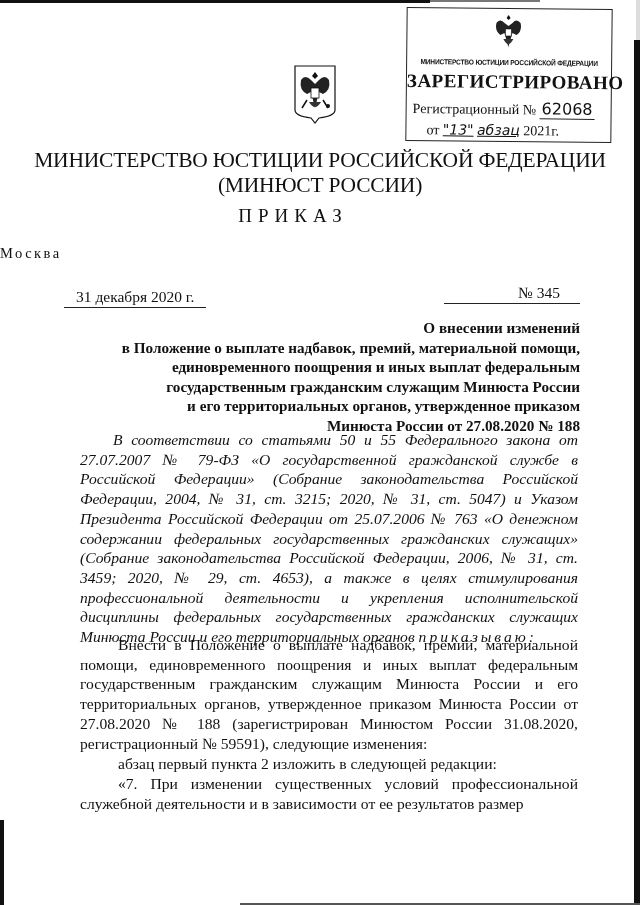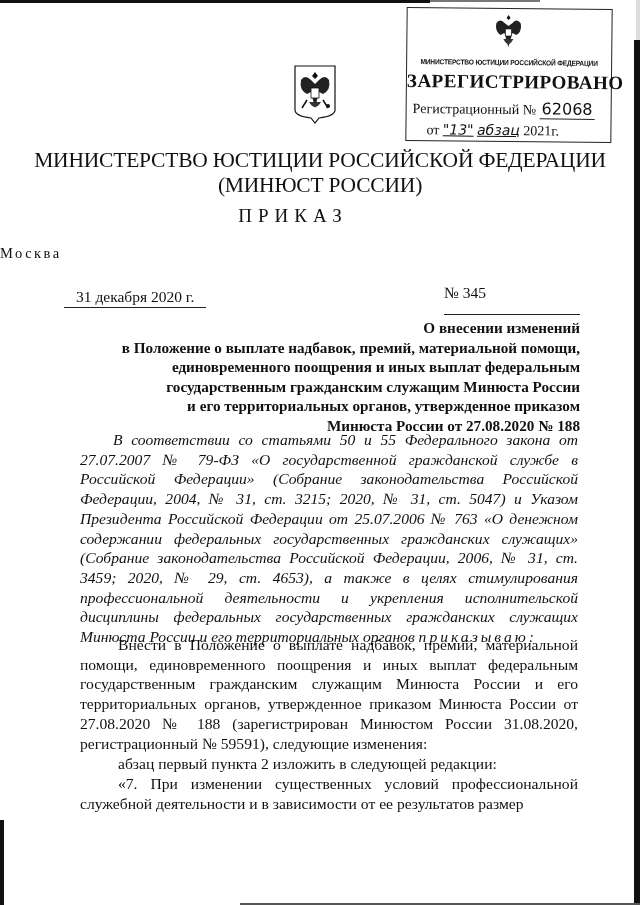--- a/index.html
+++ b/index.html
@@ -27,21 +27,21 @@
   .stamp-num-row { position: absolute; left: 6px; top: 90px; font-size: 14px; white-space: nowrap; }
   .stamp-num-row .hand { font-family: "DejaVu Sans", sans-serif; font-size: 16px; border-bottom: 1px solid #222; padding: 0 2px; text-align: right; }
   .stamp-date-row { position: absolute; left: 20px; top: 113px; font-size: 14px; white-space: nowrap; }
   .stamp-date-row .hand { font-family: "DejaVu Sans", sans-serif; font-style: italic; font-size: 14px; text-decoration: underline; }
 
   .ministry { position: absolute; left: 0; width: 640px; top: 148px; text-align: center; font-size: 21.5px; line-height: 25px; letter-spacing: -0.2px; }
   .order-title { position: absolute; left: 0; width: 572px; top: 205px; text-align: center; font-size: 19px; font-weight: normal; letter-spacing: 6px; margin-left: 7px; }
   .city { position: absolute; left: 0; width: 640px; top: 245px; text-align: left; font-size: 14.5px; letter-spacing: 2.5px; }
 
   .date-field { position: absolute; left: 64px; top: 288px; width: 130px; border-bottom: 1px solid #222; font-size: 15.5px; padding-left: 12px; padding-bottom: 1px; }
-  .num-field { position: absolute; left: 444px; top: 284px; width: 136px; border-bottom: 1px solid #222; font-size: 15.5px; text-align: left; padding-right: 20px; box-sizing: border-box; padding-bottom: 12px; }
+  .num-field { position: absolute; left: 444px; top: 284px; width: 136px; border-bottom: 1px solid #222; font-size: 15.5px; text-align: right; padding-right: 20px; box-sizing: border-box; padding-bottom: 1px; }
 
   .subject { position: absolute; left: 60px; width: 520px; top: 318px; text-align: right; font-size: 15.2px; font-weight: bold; line-height: 19.5px; }
 
   .body { position: absolute; left: 80px; width: 498px; font-size: 15.6px; line-height: 19.7px; text-align: justify; text-align-last: left; }
   .p1 { top: 430px; text-indent: 33px; font-style: italic; }
   .p2 { top: 635px; text-indent: 38px; }
   .p3 { top: 754px; text-indent: 38px; }
   .p4 { top: 774px; text-indent: 38px; }
   .spaced { letter-spacing: 3px; }
 </style>

